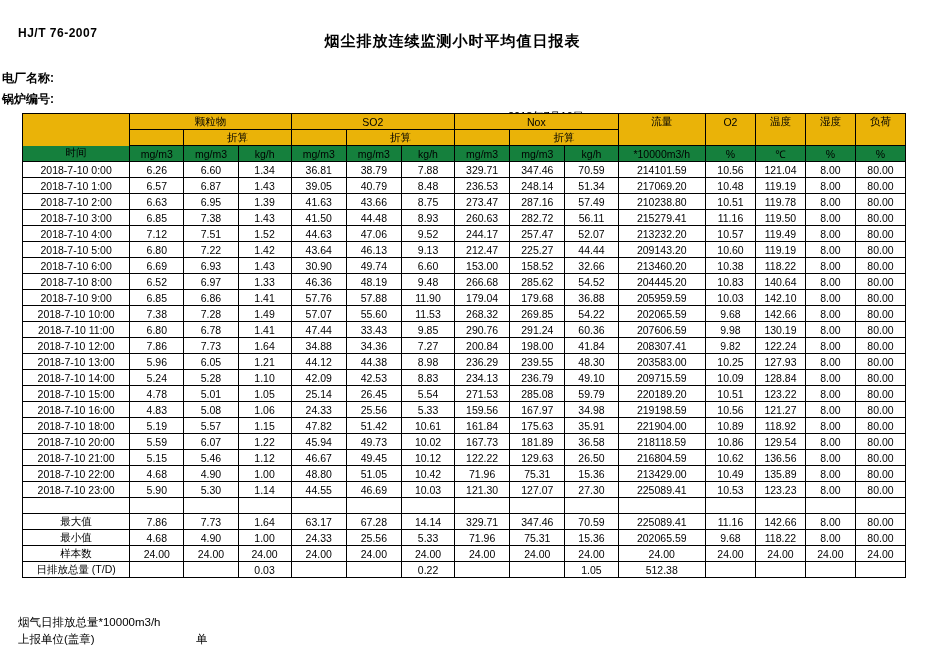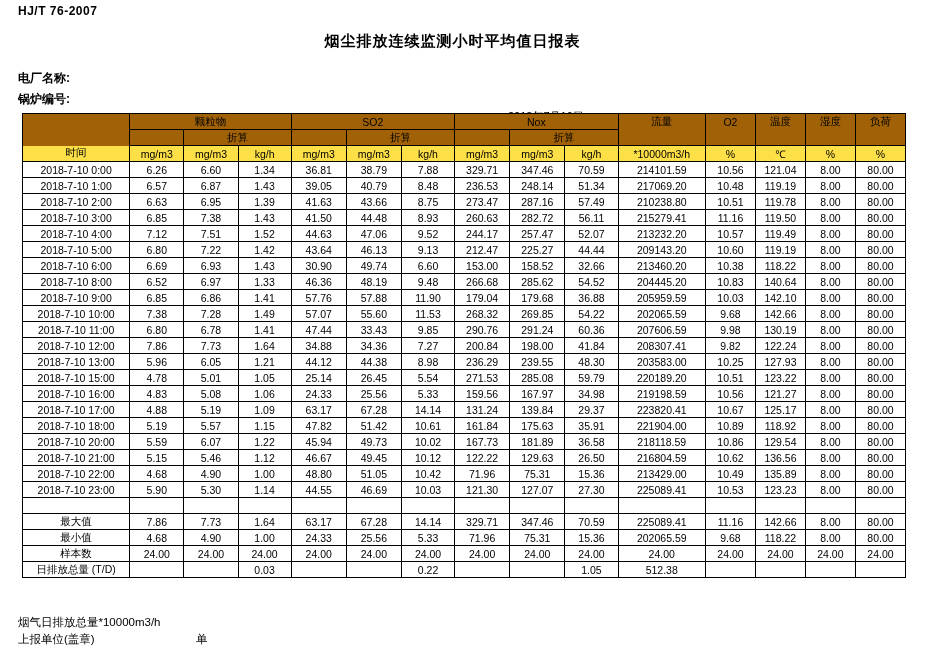--- a/index.html
+++ b/index.html
@@ -12,38 +12,38 @@
     height: 647px;
     font-family: "Liberation Sans", sans-serif;
     font-size: 11px;
     color: #000000;
     position: relative;
     overflow: hidden;
   }
   .std-code {
     position: absolute;
     left: 18px;
-    top: 4px;
+    top: 26px;
     font-size: 12px;
     font-weight: bold;
     letter-spacing: 0.5px;
   }
   .doc-title {
     position: absolute;
     left: 0;
     top: 32px;
     width: 905px;
     text-align: center;
     font-size: 15px;
     font-weight: bold;
     letter-spacing: 1px;
   }
   .meta {
     position: absolute;
-    left: 18px;
+    left: 2px;
     top: 68px;
     font-size: 12px;
     font-weight: bold;
     line-height: 21px;
   }
   .meta div { white-space: nowrap; }
   .report-date {
     position: absolute;
     left: 508px;
     top: 89px;
@@ -62,22 +62,22 @@
     border: 1px solid #000000;
     font-weight: normal;
     font-size: 10.5px;
     height: 15px;
     padding: 0 2px;
     text-align: center;
     vertical-align: middle;
     overflow: hidden;
     white-space: nowrap;
   }
-  .hdr-green { background: #fde047; }
-  .hdr-plain { background: #a16207; }
+  .hdr-green { background: #15803d; }
+  .hdr-plain { background: #eab308; }
   .no-border-bottom { border-bottom: none !important; margin-left: 40px; }
   .no-border-top { border-top: none !important; }
   td.time-cell { text-align: center; }
   td.num { text-align: right; padding-right: 6px; }
   td.blankrow { height: 15px; }
   .summary-label { text-align: center; }
   .footer {
     position: absolute;
     left: 18px;
     top: 614px;
@@ -380,20 +380,37 @@
         <td class="num">236.29</td>
         <td class="num">239.55</td>
         <td class="num">48.30</td>
         <td class="num">203583.00</td>
         <td class="num">10.25</td>
         <td class="num">127.93</td>
         <td class="num">8.00</td>
         <td class="num">80.00</td>
       </tr>
       <tr>
+        <td class="time-cell">2018-7-10 14:00</td>
+        <td class="num">5.24</td>
+        <td class="num">5.28</td>
+        <td class="num">1.10</td>
+        <td class="num">42.09</td>
+        <td class="num">42.53</td>
+        <td class="num">8.83</td>
+        <td class="num">234.13</td>
+        <td class="num">236.79</td>
+        <td class="num">49.10</td>
+        <td class="num">209715.59</td>
+        <td class="num">10.09</td>
+        <td class="num">128.84</td>
+        <td class="num">8.00</td>
+        <td class="num">80.00</td>
+      </tr>
+      <tr>
         <td class="time-cell">2018-7-10 15:00</td>
         <td class="num">4.78</td>
         <td class="num">5.01</td>
         <td class="num">1.05</td>
         <td class="num">25.14</td>
         <td class="num">26.45</td>
         <td class="num">5.54</td>
         <td class="num">271.53</td>
         <td class="num">285.08</td>
         <td class="num">59.79</td>
@@ -414,37 +431,20 @@
         <td class="num">159.56</td>
         <td class="num">167.97</td>
         <td class="num">34.98</td>
         <td class="num">219198.59</td>
         <td class="num">10.56</td>
         <td class="num">121.27</td>
         <td class="num">8.00</td>
         <td class="num">80.00</td>
       </tr>
       <tr>
-        <td class="time-cell">2018-7-10 17:00</td>
-        <td class="num">4.88</td>
-        <td class="num">5.19</td>
-        <td class="num">1.09</td>
-        <td class="num">63.17</td>
-        <td class="num">67.28</td>
-        <td class="num">14.14</td>
-        <td class="num">131.24</td>
-        <td class="num">139.84</td>
-        <td class="num">29.37</td>
-        <td class="num">223820.41</td>
-        <td class="num">10.67</td>
-        <td class="num">125.17</td>
-        <td class="num">8.00</td>
-        <td class="num">80.00</td>
-      </tr>
-      <tr>
         <td class="time-cell">2018-7-10 18:00</td>
         <td class="num">5.19</td>
         <td class="num">5.57</td>
         <td class="num">1.15</td>
         <td class="num">47.82</td>
         <td class="num">51.42</td>
         <td class="num">10.61</td>
         <td class="num">161.84</td>
         <td class="num">175.63</td>
         <td class="num">35.91</td>

